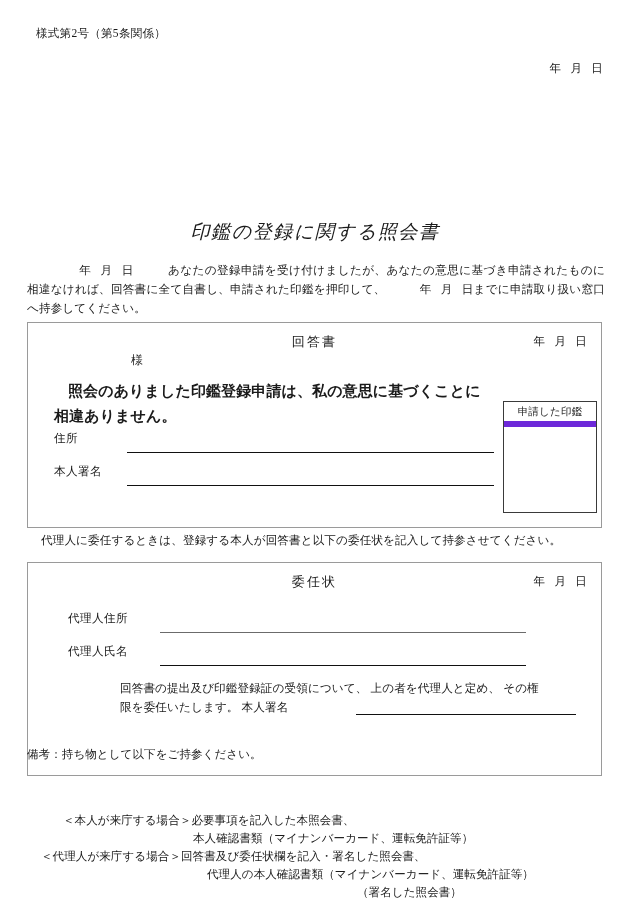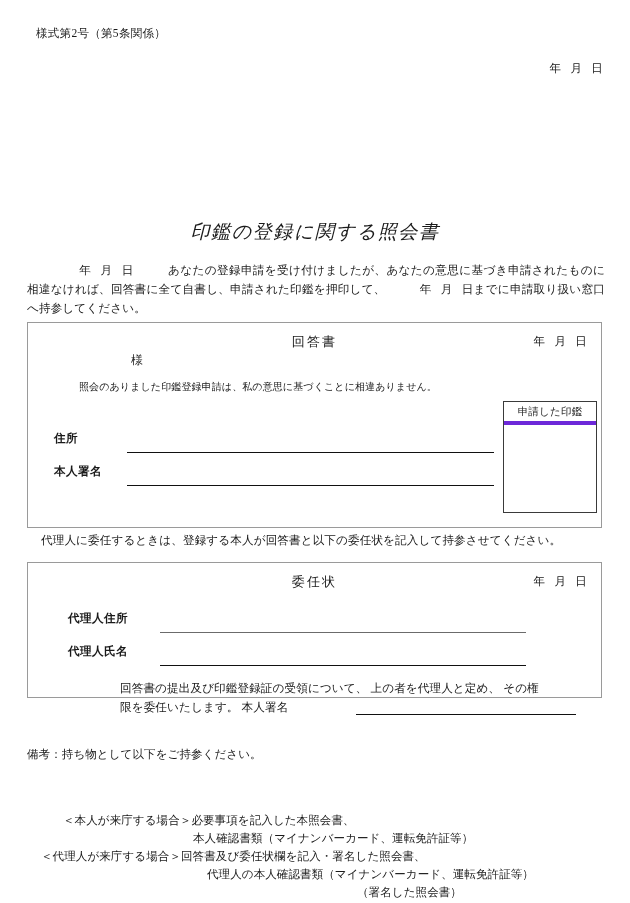--- a/index.html
+++ b/index.html
@@ -73,21 +73,21 @@
   
   .section-box {
     position: absolute;
     left: 27px;
     width: 575px;
     border: 1px solid #9a9a9a;
     box-sizing: border-box;
     background: #fff;
   }
   #reply-box { top: 322px; height: 206px; }
-  #proxy-box { top: 562px; height: 136px; }
+  #proxy-box { top: 562px; height: 214px; }
 
   .box-heading {
     position: absolute;
     left: 0;
     width: 100%;
     text-align: center;
     font-size: 13px;
     letter-spacing: 2.2px;
   }
   .box-date {
@@ -100,34 +100,34 @@
 
   .sama {
     position: absolute;
     left: 103px;
     top: 29px;
     font-size: 12px;
   }
 
   .declaration {
     position: absolute;
-    left: 37px;
+    left: 26px;
     top: 56px;
     width: 430px;
-    font-size: 10px;
+    font-size: 15px;
     line-height: 1.64;
     letter-spacing: .1px;
+    font-weight: bold;
   }
   .declaration .indent { display: inline-block; width: 14px; }
 
   
   .field-row {
     position: absolute;
     height: 17px;
-    font-weight: bold;
   }
   .field-label {
     position: absolute;
     left: 0;
     top: 0;
     font-size: 11.6px;
     letter-spacing: .4px;
     white-space: nowrap;
   }
   .field-line {
@@ -143,21 +143,21 @@
     position: absolute;
     left: 475px;
     top: 78px;
     width: 94px;
     height: 112px;
     border: 1px solid #3a3a3a;
     box-sizing: border-box;
   }
   .stamp-caption {
     height: 19px;
-    border-bottom: 4px solid #6d28d9;
+    border-bottom: 6px solid #6d28d9;
     font-size: 10.5px;
     text-align: center;
     line-height: 19px;
     letter-spacing: .2px;
     white-space: nowrap;
   }
   .stamp-area { height: 91px; }
 
   
   .between-note {

